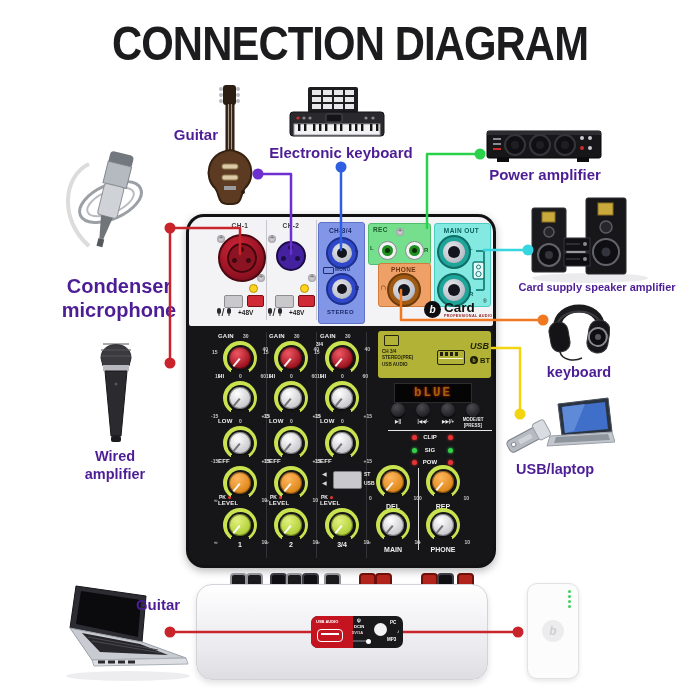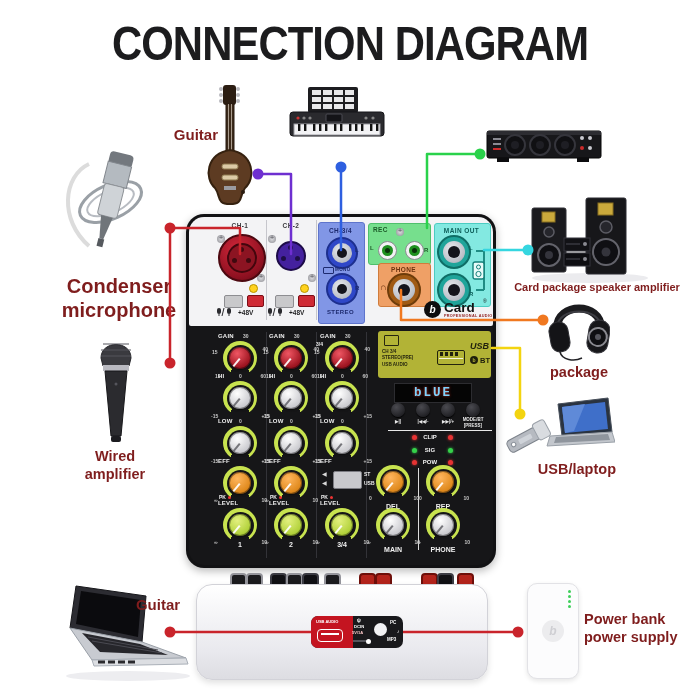--- a/index.html
+++ b/index.html
@@ -2,21 +2,21 @@
 <html><head>
 <meta charset="utf-8">
 <style>
   html,body{margin:0;padding:0;background:#fff;font-family:"Liberation Sans",sans-serif;}
   #stage{position:relative;width:700px;height:700px;background:#fff;overflow:hidden;}
   .abs{position:absolute;}
   .pre{white-space:pre-line;}
   h1#title{position:absolute;left:0;right:0;top:18px;margin:0;text-align:center;
     font-size:45px;font-weight:bold;color:#1c1c1e;letter-spacing:-1px;
     transform:scaleX(.93) scaleY(1.06);}
-  .devlbl{position:absolute;font-weight:bold;color:#7f1d1d;line-height:1.22;}
+  .devlbl{position:absolute;font-weight:bold;color:#4c1d95;line-height:1.22;}
   
   #mixer{position:absolute;left:186px;top:214px;width:310px;height:354px;background:#121214;
     border-radius:18px;box-shadow:0 3px 8px rgba(0,0,0,.28);}
   #mtop{position:absolute;left:3px;top:3px;width:304px;height:109px;background:#f3f3f5;border-radius:15px 15px 2px 2px;}
   #mbody{position:absolute;left:3px;top:112px;width:304px;height:239px;background:#161618;border-radius:2px 2px 15px 15px;}
   .vd-w{position:absolute;width:1px;background:#c6c6cc;top:6px;height:100px;}
   .vd-b{position:absolute;width:1px;background:#333338;top:118px;height:226px;}
   .region{position:absolute;border-radius:3px;}
   .rlab{position:absolute;font-size:6.5px;font-weight:bold;letter-spacing:.4px;}
   .jack{position:absolute;border-radius:50%;}
@@ -49,21 +49,21 @@
   .n{position:absolute;font-size:5px;font-weight:bold;color:#c9c9c9;line-height:1;}
   .pk{position:absolute;top:-14px;left:-4px;font-size:5px;font-weight:bold;color:#ededed;}
   .pk::after{content:"";display:inline-block;width:3px;height:3px;background:#e33;border-radius:50%;margin-left:2px;}
   .k34{position:absolute;top:0;left:-9px;font-size:5px;font-weight:bold;color:#ededed;}
   
   #usbpanel{position:absolute;left:192px;top:117px;width:113px;height:47px;background:#b2b336;border-radius:3px;}
   #usbpanel .tl{position:absolute;font-size:4.6px;font-weight:bold;color:#26260f;line-height:1;}
   #display{position:absolute;left:208px;top:169px;width:76px;height:18px;background:#050505;border:1px solid #2c2c30;
     display:flex;align-items:center;justify-content:center;}
   #display span{font-family:"Liberation Mono","DejaVu Sans Mono",monospace;font-weight:bold;font-size:12.5px;
-    color:#7dd3fc;letter-spacing:2px;text-shadow:0 0 3px rgba(255,40,20,.8);}
+    color:#a16207;letter-spacing:2px;text-shadow:0 0 3px rgba(255,40,20,.8);}
   .tbtn{position:absolute;width:14px;height:14px;border-radius:50%;
     background:radial-gradient(circle at 38% 30%,#4a4a50,#222226 70%,#111114);box-shadow:0 1px 1px #000;}
   .tlbl{position:absolute;width:26px;text-align:center;font-size:4.5px;font-weight:bold;color:#e9e9e9;line-height:1.3;}
   .led{position:absolute;width:5px;height:5px;border-radius:50%;}
   .led.r{background:#e63333;box-shadow:0 0 3px #e63333;}
   .led.g{background:#35d14a;box-shadow:0 0 3px #35d14a;}
   .ledlbl{position:absolute;width:36px;text-align:center;font-size:6px;font-weight:bold;color:#f2f2f2;}
   
   #rear{position:absolute;left:196px;top:570px;width:290px;height:112px;}
   #rbody{position:absolute;left:0;top:14px;width:290px;height:94px;background:linear-gradient(#ffffff,#e9e9ee 70%,#dddde2);
@@ -255,28 +255,28 @@
     <path d="M15 8 L 41 8 M13 14 L 43 14 M13 20 L 43 20" stroke="#55555c" stroke-width="1"></path>
     <rect x="15" y="29" width="26" height="6" fill="#b9b9c0"></rect>
     <polygon points="17,35 39,35 33,100 23,100" fill="#2b2b2f" stroke="#17171a"></polygon>
     <circle cx="28" cy="48" r="1.5" fill="#55555c"></circle>
     <rect x="23" y="100" width="10" height="6" rx="2" fill="#1c1c20"></rect>
   </svg>
 
   <div class="devlbl pre" style="left:48px;top:274px;width:142px;text-align:center;font-size:20px">Condenser
 microphone</div>
   <div class="devlbl" style="left:158px;top:126px;width:60px;text-align:right;font-size:15px">Guitar</div>
-  <div class="devlbl" style="left:512px;top:281px;width:170px;text-align:center;font-size:11px">Card package speaker amplifier</div>
-  <div class="devlbl" style="left:529px;top:364px;width:100px;text-align:center;font-size:14.5px">package</div>
-  <div class="devlbl" style="left:516px;top:461px;width:100px;text-align:right;font-size:14.5px">USB/laptop</div>
+  <div class="devlbl" style="left:266px;top:144px;width:150px;text-align:center;font-size:15px">Electronic keyboard</div>
+  <div class="devlbl" style="left:475px;top:166px;width:140px;text-align:center;font-size:15px">Power amplifier</div>
+  <div class="devlbl" style="left:512px;top:281px;width:170px;text-align:center;font-size:11px">Card supply speaker amplifier</div>
+  <div class="devlbl" style="left:529px;top:364px;width:100px;text-align:center;font-size:14.5px">keyboard</div>
+  <div class="devlbl" style="left:516px;top:461px;width:100px;text-align:left;font-size:14.5px">USB/laptop</div>
   <div class="devlbl pre" style="left:45px;top:448px;width:140px;text-align:center;font-size:14.5px">Wired
 amplifier</div>
   <div class="devlbl" style="left:120px;top:596px;width:76px;text-align:center;font-size:15px">Guitar</div>
-  <div class="devlbl pre" style="left:584px;top:611px;width:110px;font-size:14.5px">Power bank
-power supply</div>
 
   <div id="mixer">
     <div id="mtop"></div>
     <div id="mbody"></div>
     <div class="vd-w" style="left:80px"></div>
     <div class="vd-w" style="left:130px"></div>
     <div class="vd-b" style="left:80px"></div>
     <div class="vd-b" style="left:130px"></div>
     <div class="vd-b" style="left:180px"></div>
 

